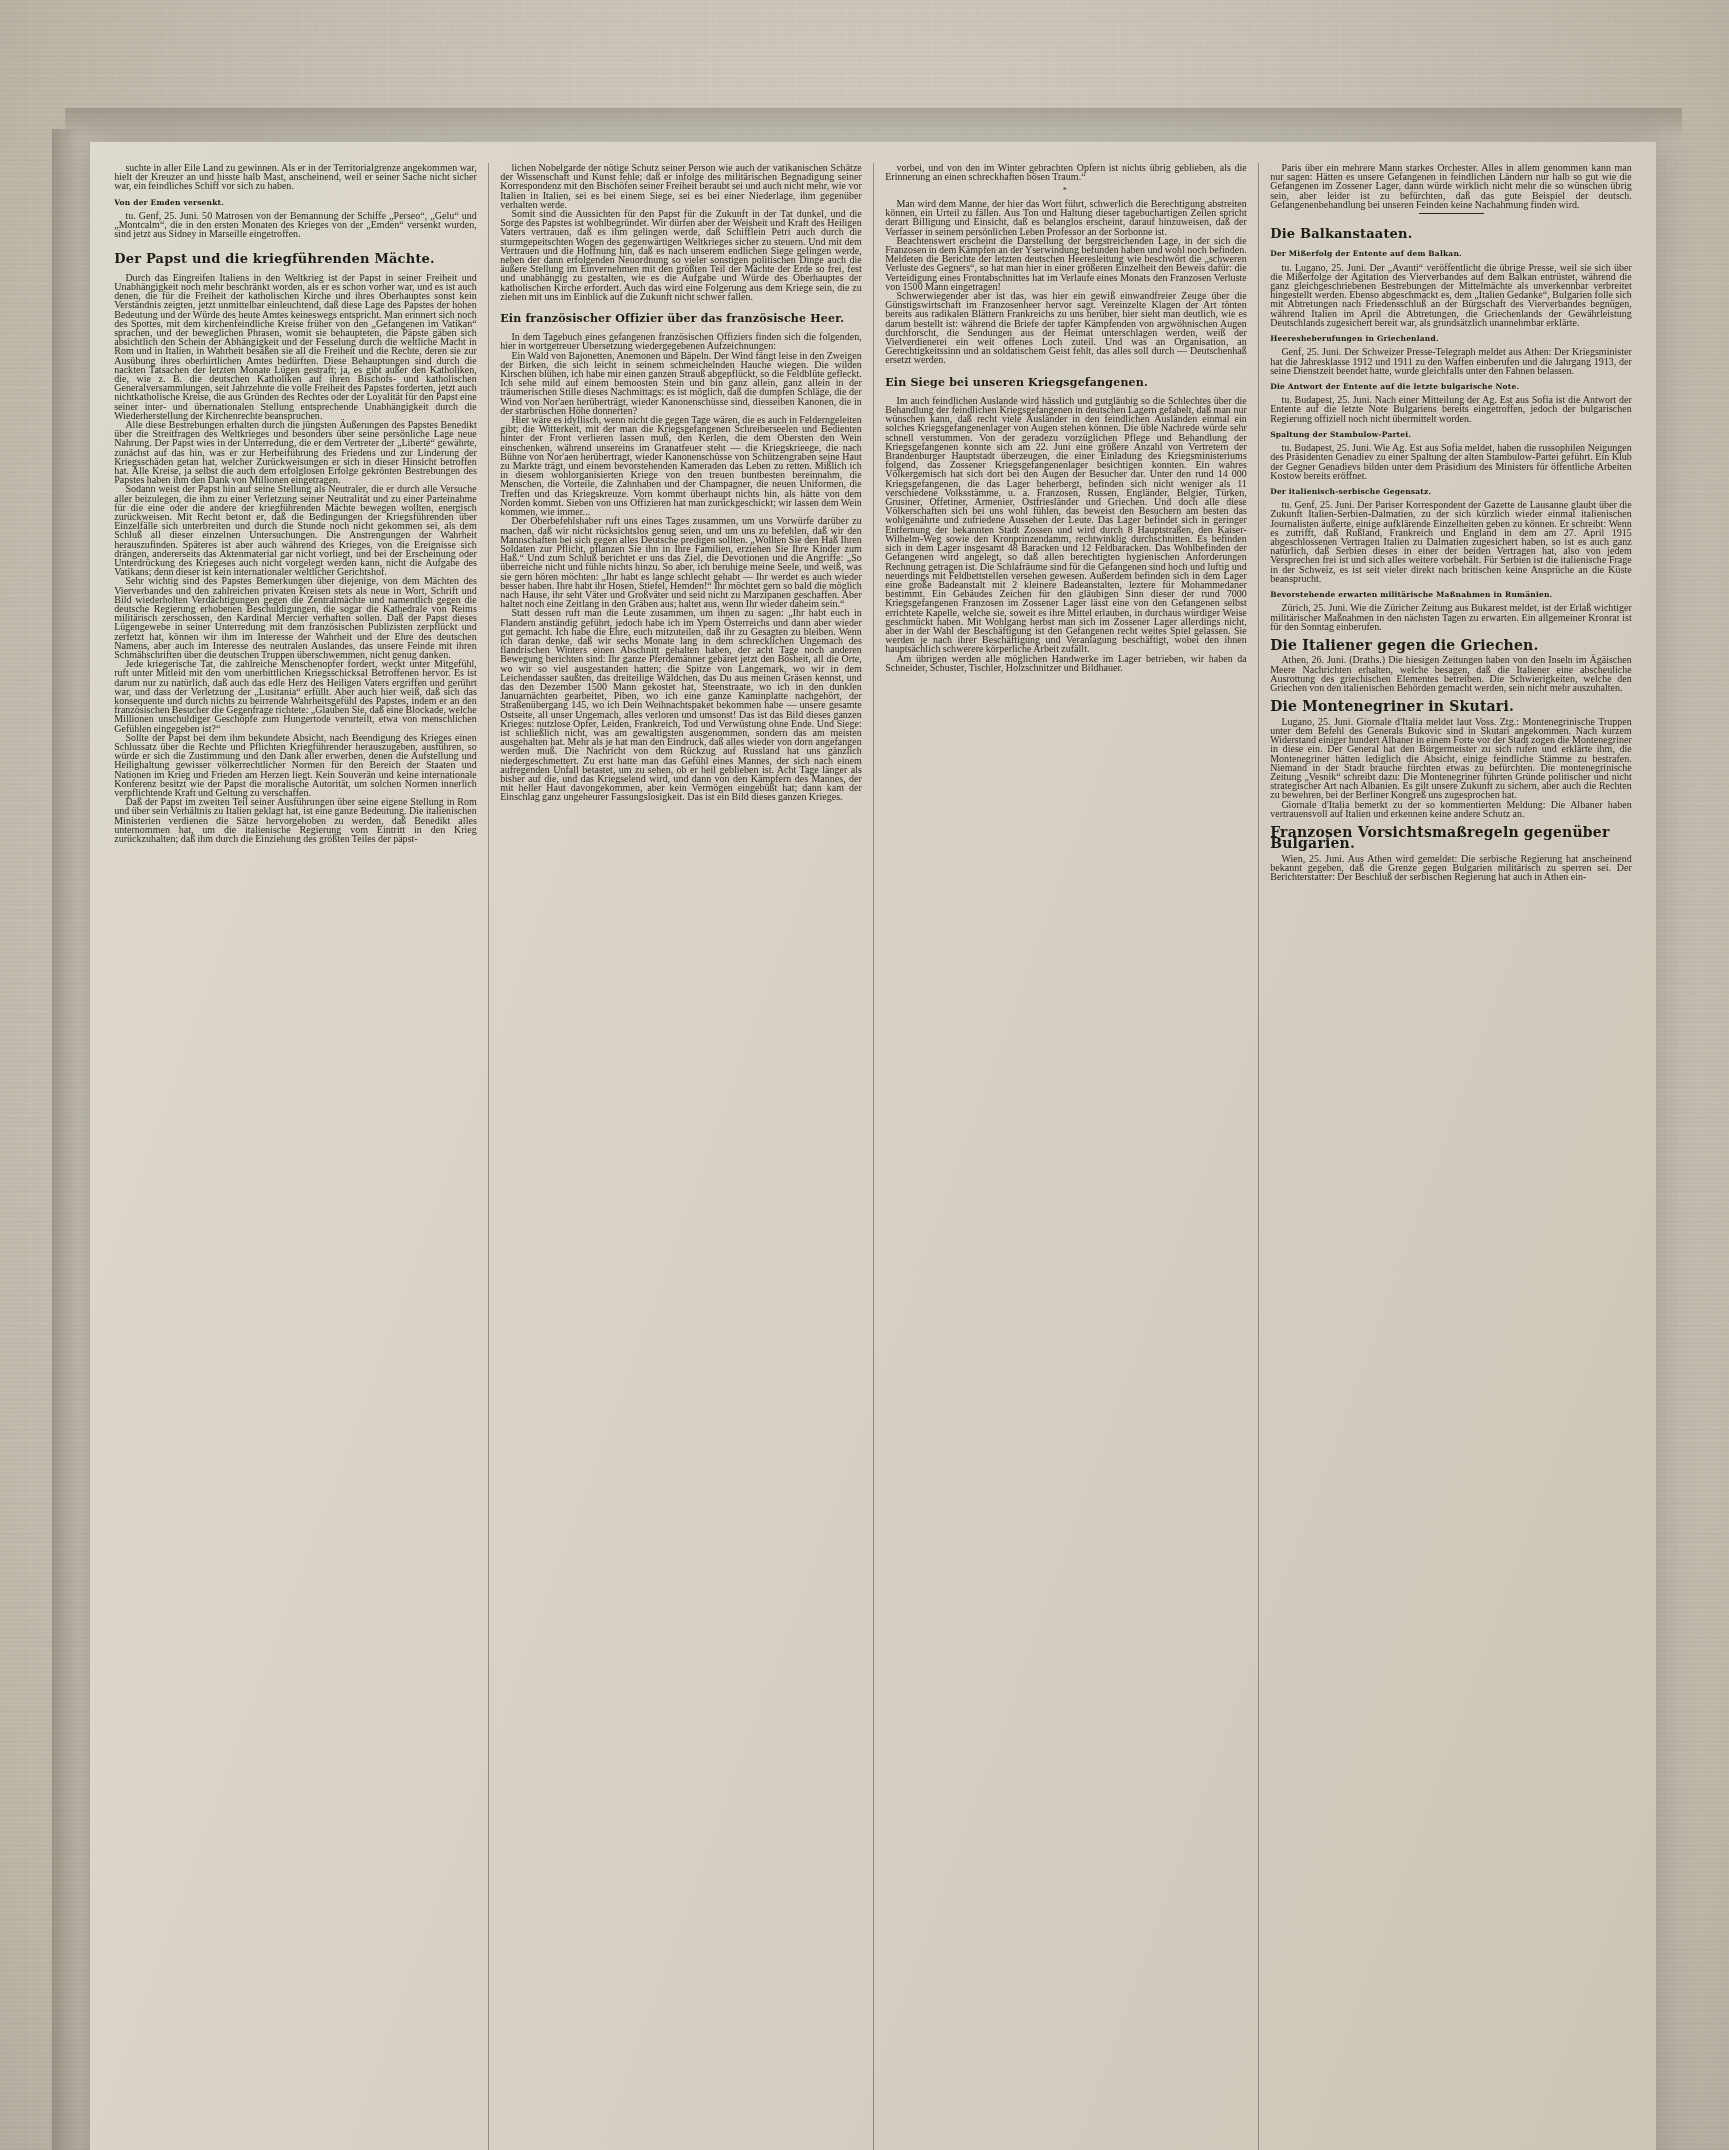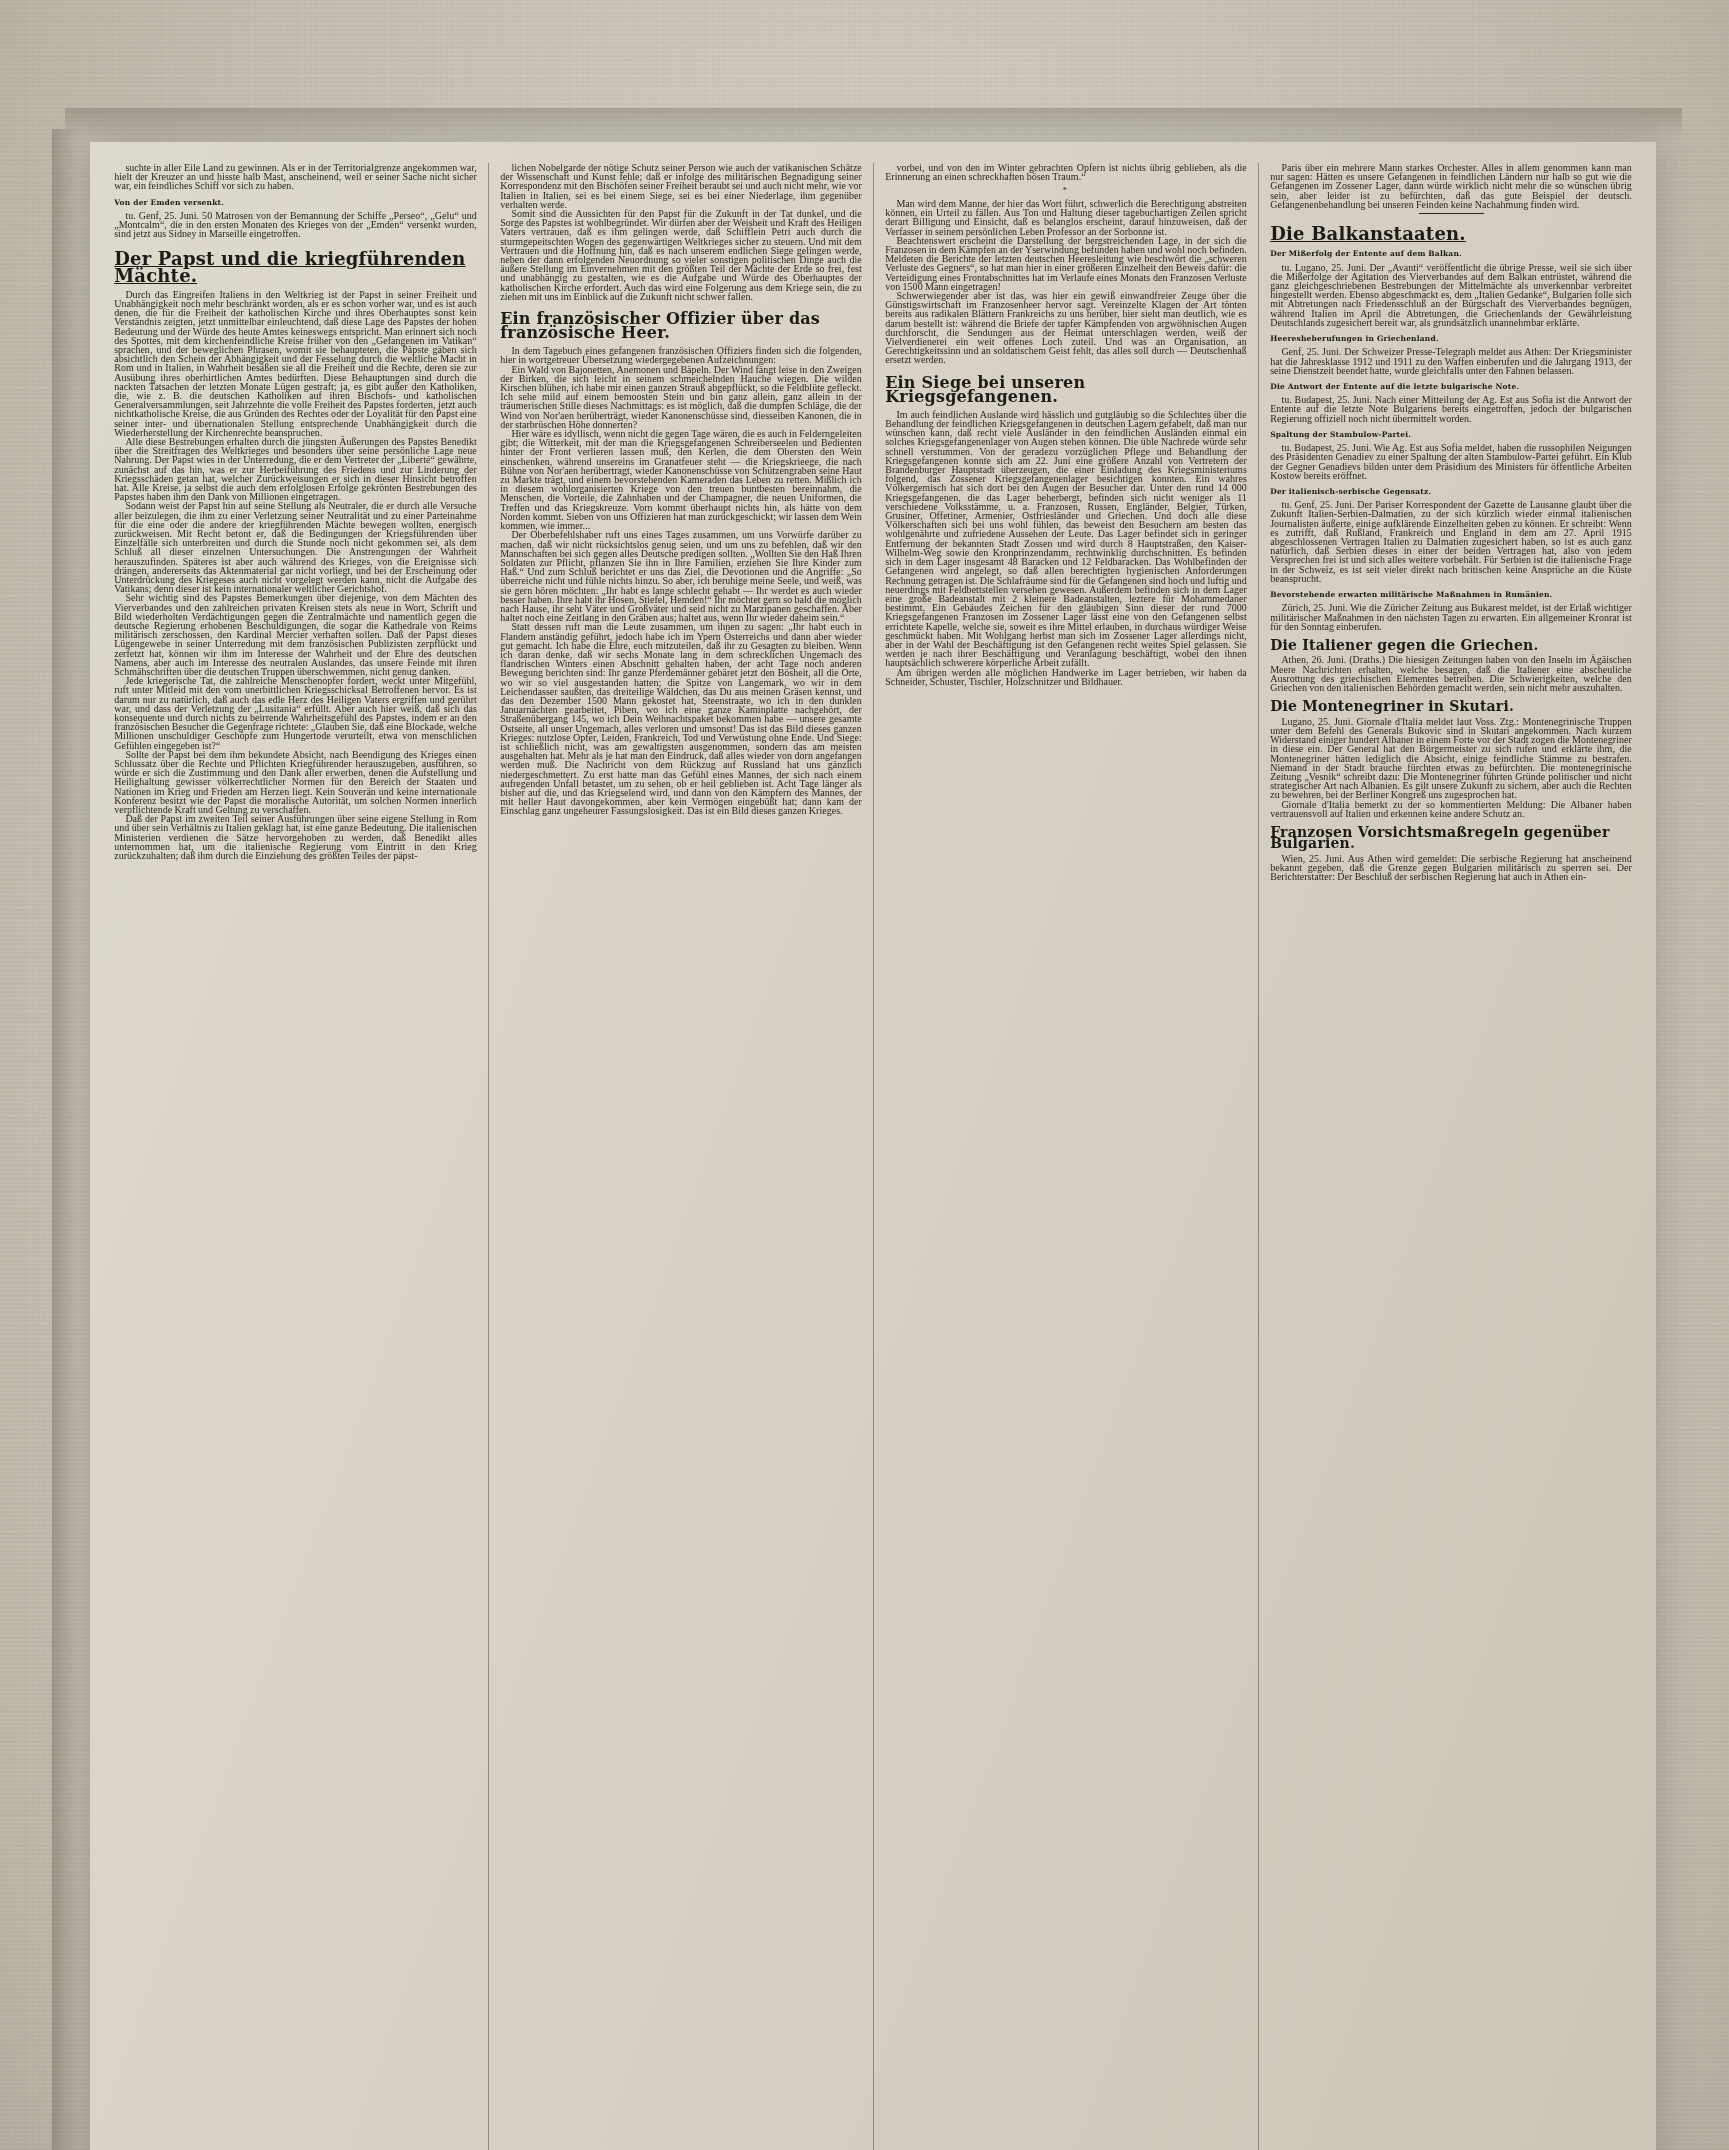--- a/index.html
+++ b/index.html
@@ -51,22 +51,22 @@
     letter-spacing:0.02px;
   }
   .hl{
     font-family:"DejaVu Serif", serif;
     font-weight:700;
     line-height:15.5px;
     margin:11.2px 0 6px 0;
     color:#1e1b16;
     letter-spacing:0.2px;
   }
-  .hl.big{font-size:18px;line-height:17px;text-decoration:underline;}
-  .hl.med{font-size:16px;line-height:14px;}
+  .hl.big{font-size:13px;line-height:17px;}
+  .hl.med{font-size:11px;line-height:14px;}
   .hl.sm{font-size:14px;line-height:11.6px;margin:8.6px 0 4.3px 0;}
   .hl.tiny{font-size:7.5px;line-height:10px;margin:6.9px 0 3.4px 0;font-weight:700;}
   .rule{
     width:65px;height:0.9px;background:#2a2620;margin:4.3px auto 6px auto;
   }
   .sep{
     text-align:center;font-size:8.2px;letter-spacing:2.6px;margin:4.3px 0 4.3px 0;color:#2a2620;
   }
   .edge-left{
     position:absolute;left:52px;top:129px;width:26px;height:2323px;

